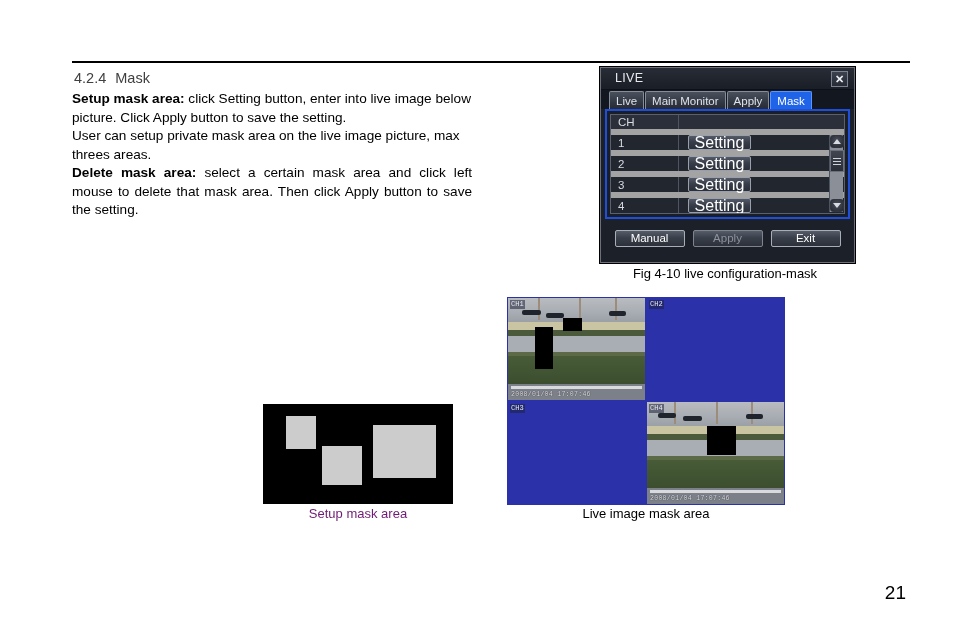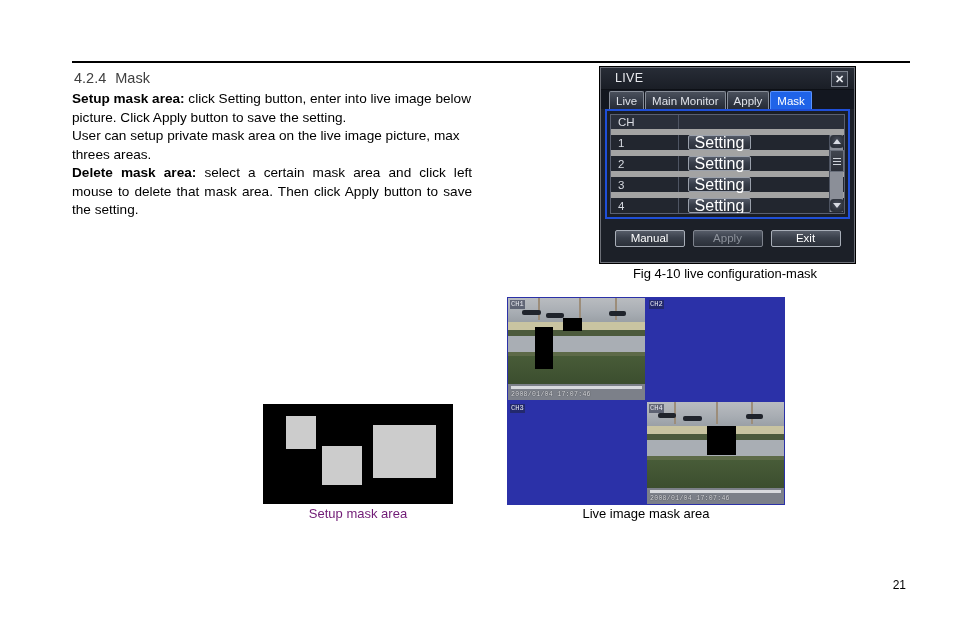--- a/index.html
+++ b/index.html
@@ -310,22 +310,22 @@
     left: 507px; top: 506px;
     width: 278px;
     text-align: center;
     font-size: 13px;
     color: #000;
   }
 
   
   .page-num {
     position: absolute;
-    right: 48px; bottom: 44px;
-    font-size: 12px;
+    right: 48px; bottom: 32px;
+    font-size: 19px;
     color: #000;
   }
 </style>
 </head>
 <body>
 
 <div id="page">
 
   <div class="header-rule"></div>
 

